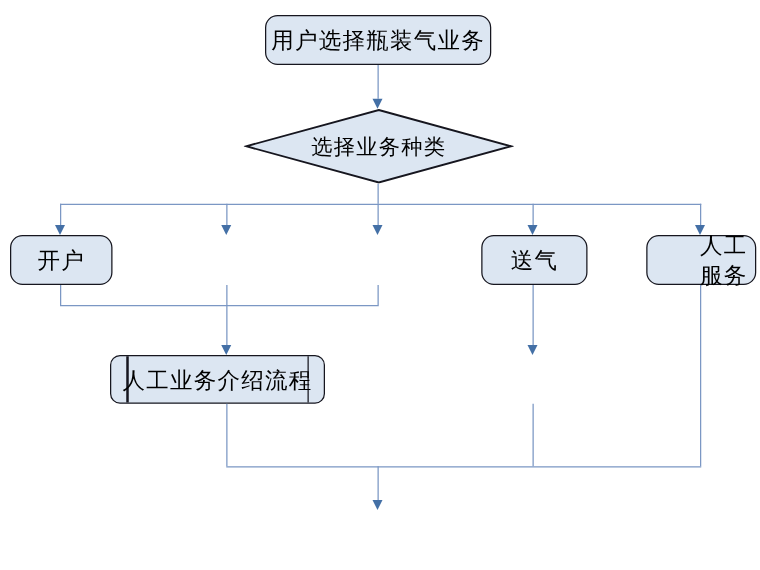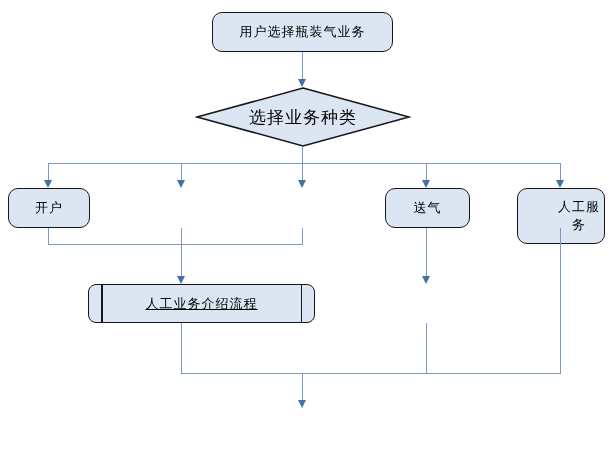--- a/index.html
+++ b/index.html
@@ -5,21 +5,21 @@
   html,body{margin:0;padding:0;background:#fff;}
   #canvas{
     position:relative;width:608px;height:456px;background:#fff;overflow:hidden;
     font-family:"DejaVu Serif","Liberation Serif",serif;
     color:#000;
   }
   .node{
     position:absolute;box-sizing:border-box;
     background:#dce6f2;border:1.5px solid #16161f;
     display:flex;align-items:center;justify-content:center;
-    font-size:13px;letter-spacing:1px;text-align:center;
+    font-size:18px;letter-spacing:1px;text-align:center;
   }
   .rounded{border-radius:10px;}
   .terminator{border-radius:17px;}
   .predef{border-radius:8px;}
   .predef .bar{
     position:absolute;top:0;bottom:0;width:1.5px;background:#16161f;
   }
   .bar-left{left:12px;}
   .bar-right{right:12px;}
   .label{position:relative;z-index:2;}
@@ -71,36 +71,36 @@
   <div class="arrow-down" style="left:422px;top:180px;"></div>
   <div class="vline" style="left:560px;top:163px;height:17px;"></div>
   <div class="arrow-down" style="left:556px;top:180px;"></div>
 
   <div class="node rounded" style="left:8px;top:188px;width:82px;height:40px;">
     <span class="label">开户</span>
   </div>
   <div class="node rounded" style="left:385px;top:188px;width:85px;height:40px;">
     <span class="label">送气</span>
   </div>
-  <div class="node rounded" style="left:517px;top:188px;width:88px;height:56px;padding-left:36px;">
+  <div class="node rounded" style="left:517px;top:188px;width:88px;height:40px;padding-left:36px;">
     <span class="label">人工服务</span>
   </div>
 
   <div class="vline" style="left:48px;top:228px;height:16px;"></div>
   <div class="vline" style="left:302px;top:228px;height:16px;"></div>
   <div class="hline" style="left:48px;top:244px;width:255px;"></div>
   <div class="vline" style="left:181px;top:228px;height:48px;"></div>
   <div class="arrow-down" style="left:177px;top:276px;"></div>
 
   <div class="vline" style="left:426px;top:228px;height:48px;"></div>
   <div class="arrow-down" style="left:422px;top:276px;"></div>
 
   <div class="vline" style="left:560px;top:228px;height:145px;"></div>
 
-  <div class="node predef" style="left:88px;top:284px;width:227px;height:39px;text-decoration:underline;">
+  <div class="node predef" style="left:88px;top:284px;width:172px;height:39px;">
     <div class="bar bar-left"></div>
     <div class="bar bar-right"></div>
     <span class="label">人工业务介绍流程</span>
   </div>
 
 
   <div class="vline" style="left:181px;top:323px;height:50px;"></div>
   <div class="vline" style="left:426px;top:323px;height:50px;"></div>
   <div class="hline" style="left:181px;top:373px;width:380px;"></div>
   <div class="vline" style="left:302px;top:373px;height:27px;"></div>

